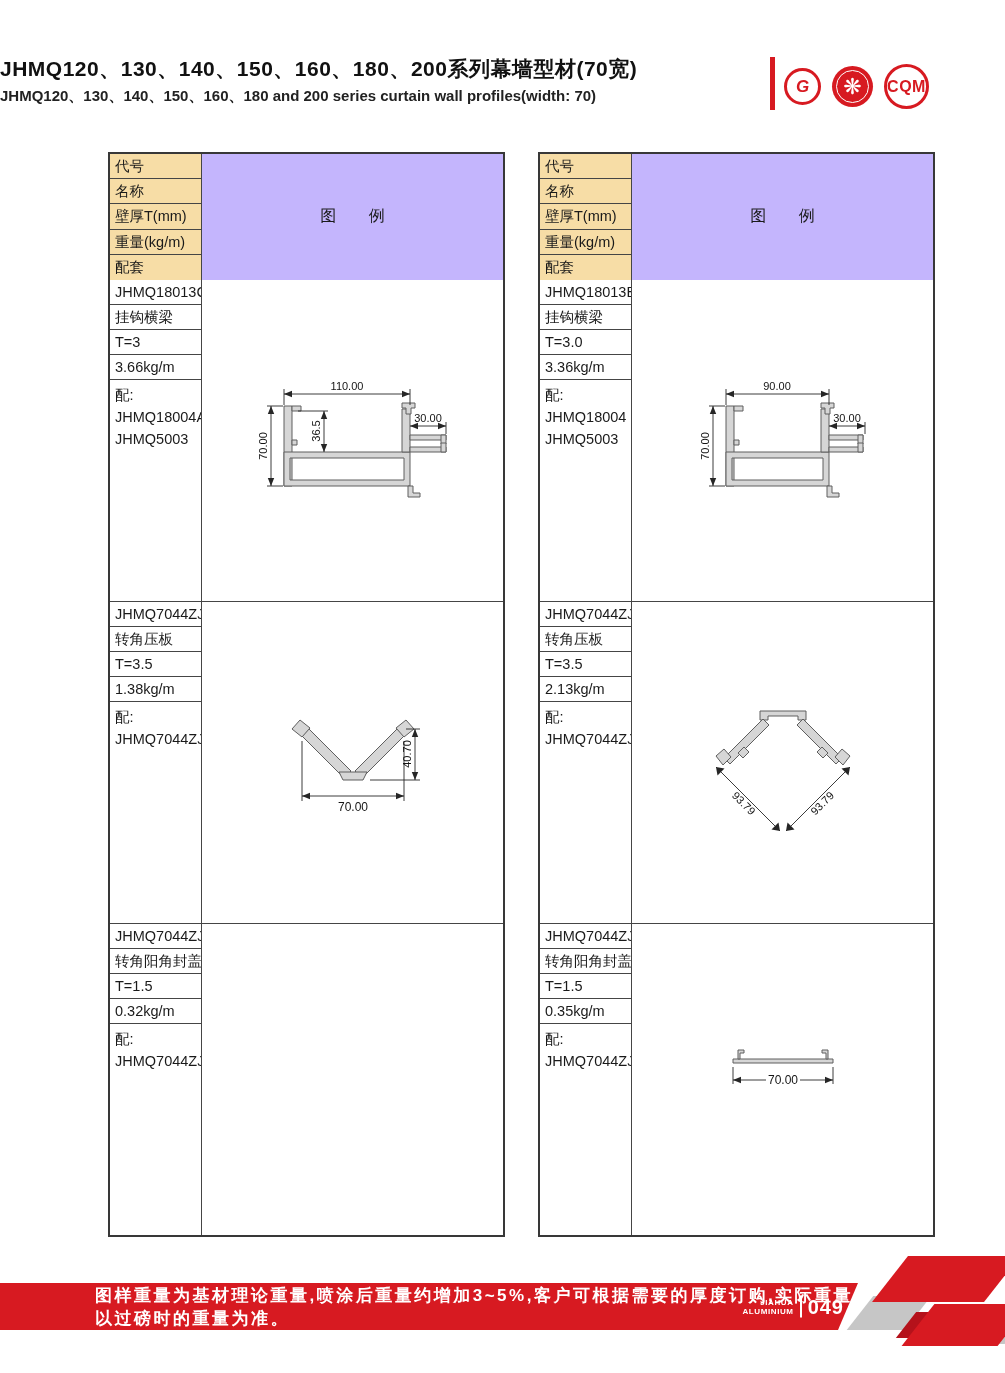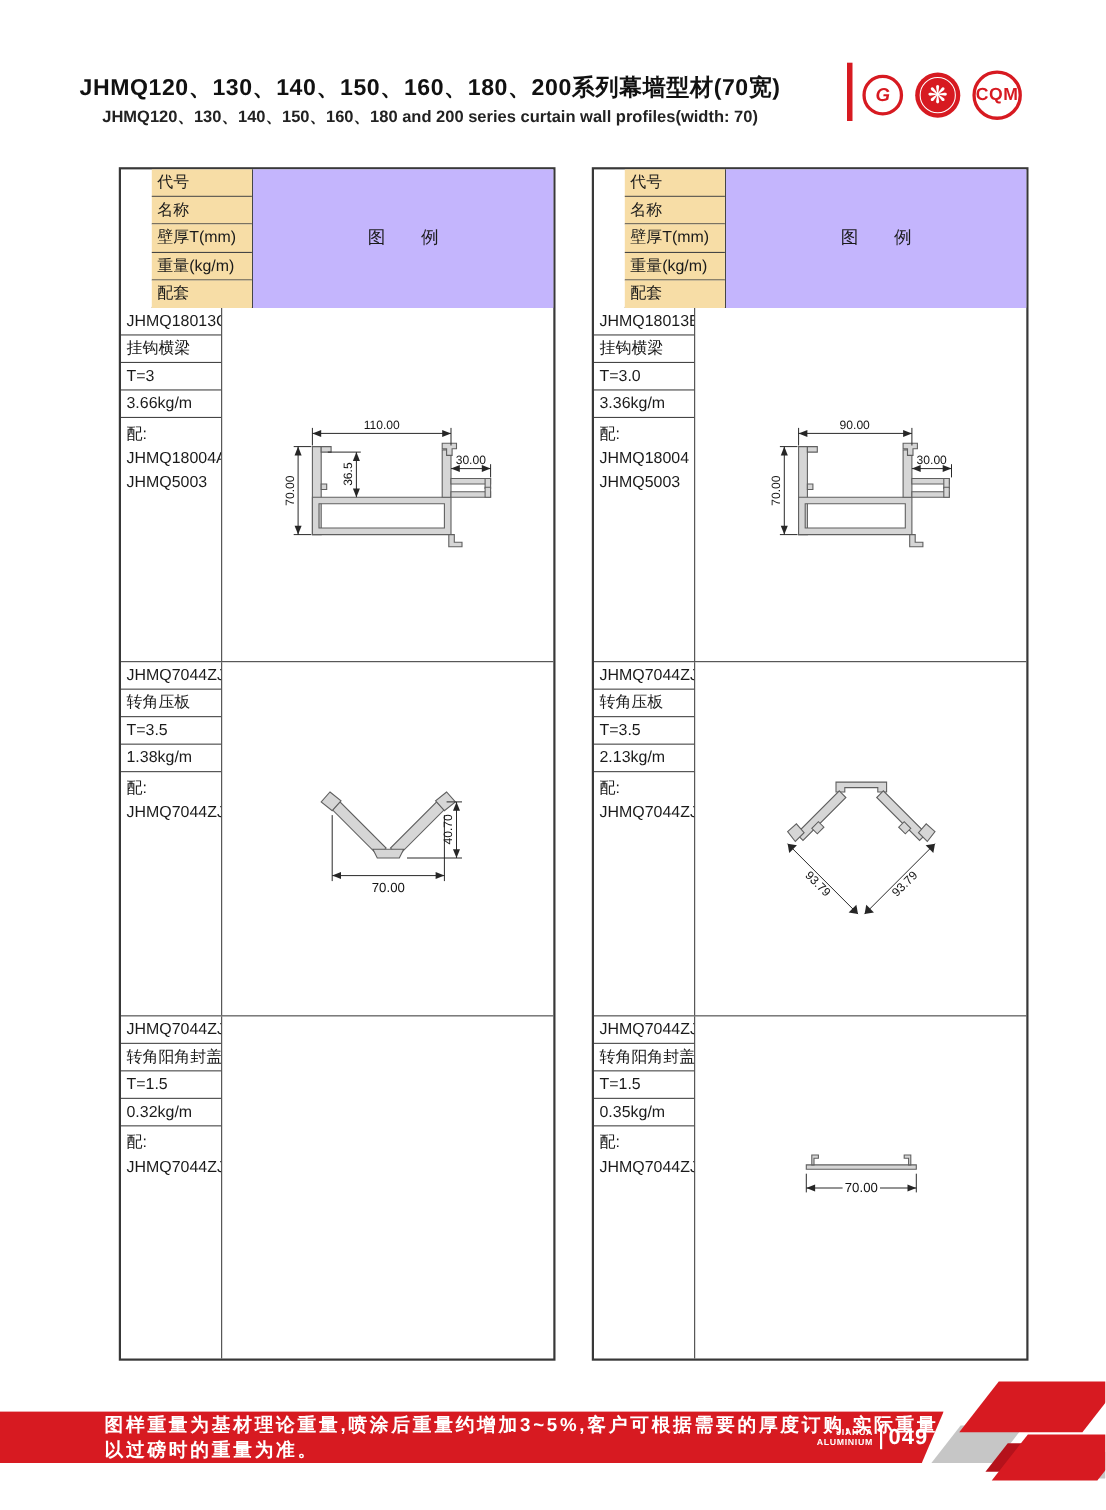--- a/index.html
+++ b/index.html
@@ -3,38 +3,38 @@
 <meta charset="utf-8">
 <style>
   * { margin:0; padding:0; box-sizing:border-box; }
   body { background:#fff; }
   .page {
     position:relative; width:1005px; height:1373px; background:#fff;
     font-family:"Liberation Sans", sans-serif; overflow:hidden; color:#1a1a1a;
   }
 
   
-  .title-wrap { position:absolute; top:65px; left:0; width:782px; text-align:center; }
+  .title-wrap { position:absolute; top:55px; left:0; width:782px; }
   .page-title { font-size:21px; font-weight:bold; letter-spacing:0.5px; color:#111; }
   .page-subtitle { margin-top:4px; font-size:15px; font-weight:600; color:#222; }
   .red-divider { position:absolute; left:770px; top:57px; width:5px; height:53px; background:#d71a21; }
   .logos { position:absolute; left:784px; top:64px; display:flex; align-items:center; gap:11px; }
   .logo { border-radius:50%; display:flex; align-items:center; justify-content:center; }
   .logo-gb { width:37px; height:37px; border:3px solid #d71a21; color:#d71a21; font-weight:bold; font-style:italic; font-size:17px; }
   .logo-seal { width:41px; height:41px; background:#d71a21; color:#fff; font-size:22px; position:relative; }
   .logo-seal::after { content:""; position:absolute; inset:4px; border:1.5px solid #fff; border-radius:50%; }
   .logo-cqm { width:45px; height:45px; border:3px solid #d71a21; color:#d71a21; font-weight:bold; font-size:16px; letter-spacing:0.5px; }
 
   
   .ptable { position:absolute; top:152px; width:397px; height:1085px; border:2px solid #383838; background:#fff; }
   .ptable.left  { left:108px; }
   .ptable.right { left:538px; }
   .block { display:grid; grid-template-columns:92px 1fr; border-bottom:1px solid #454545; }
   .block.last { border-bottom:none; }
-  .h-header { height:126px;margin-left:28px; }
+  .h-header { height:126px; }
   .h-b1 { height:322px; }
   .h-b2 { height:322px; }
   .h-b3 { height:311px; }
   .labels { border-right:1px solid #454545; display:flex; flex-direction:column; }
   .cell { height:25px; line-height:24px; padding:0 5px; border-bottom:1px solid #454545;
           font-size:14.5px; white-space:nowrap; overflow:hidden; }
   .hcell { height:25.2px; line-height:25px; background:#f7dda6; }
   .labels .cell:last-child { border-bottom:none; }
   .cell.match { flex:1; line-height:22px; padding-top:4px; white-space:normal; }
   .fig { display:flex; align-items:center; justify-content:center; }

